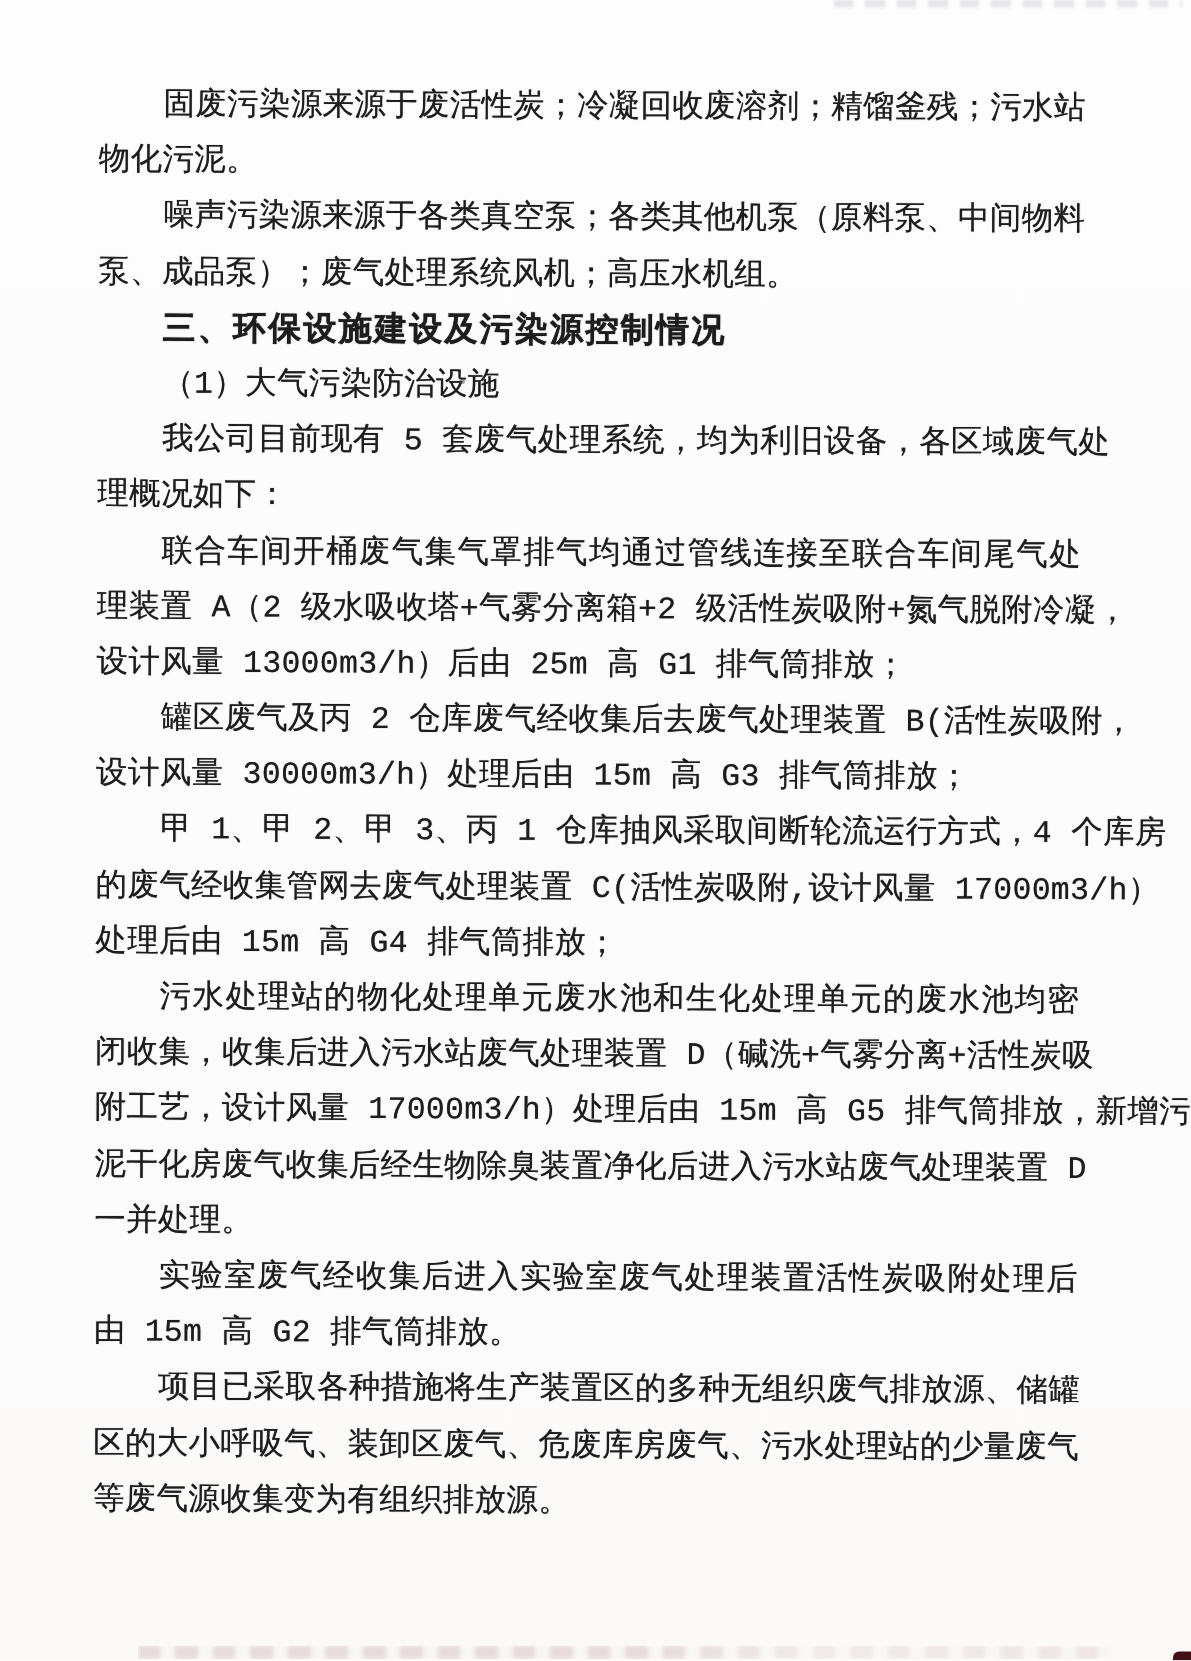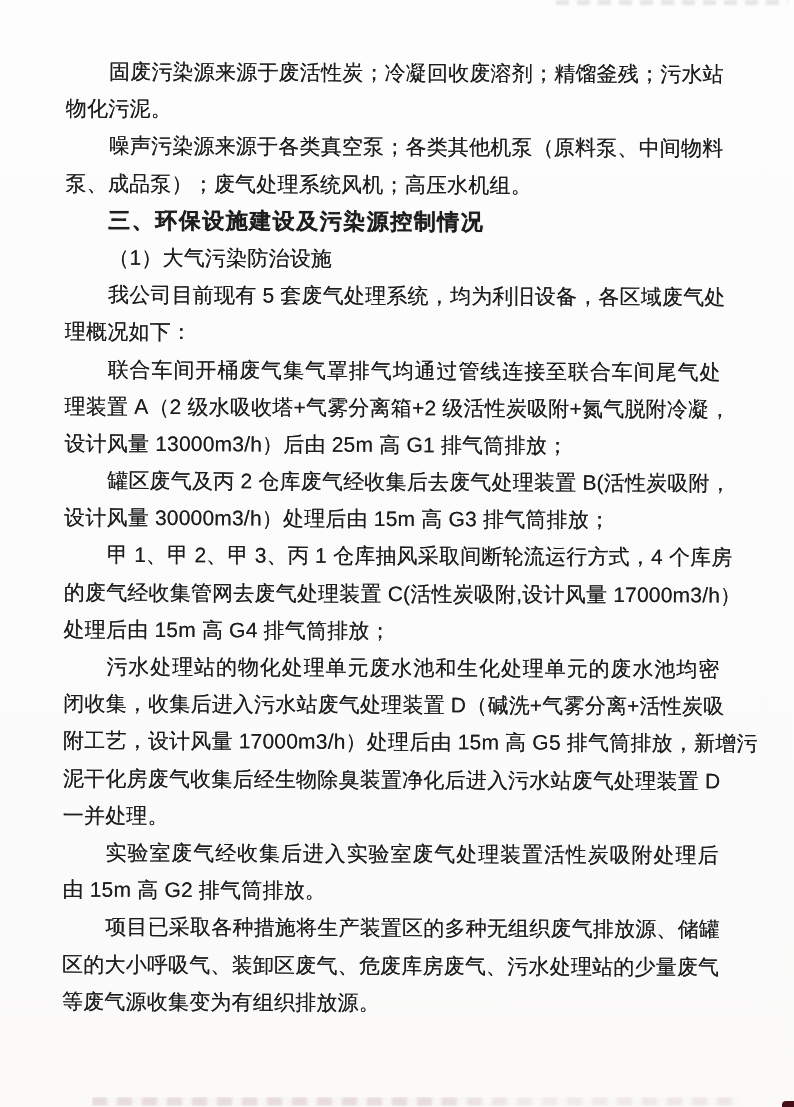--- a/index.html
+++ b/index.html
@@ -1,21 +1,21 @@
 <!DOCTYPE html>
 <html><head>
 <meta charset="utf-8">
 <style>
   html,body{margin:0;padding:0;background:#ffffff;}
   .page{
     position:relative;
     width:794px;height:1107px;
     overflow:hidden;
     background:linear-gradient(180deg,#fdfdfd 0%,#fcfbfb 70%,#fbfaf9 100%);
-    font-family:Liberation Sans, sans-serif;
+    font-family:Liberation Mono, monospace;
     color:#1d1d1d;
   }
   .doc{
     position:absolute;left:64px;top:54px;width:656px;
     transform:rotate(0.25deg);
     transform-origin:50% 50%;
   }
   .para{margin:0;padding:0;}
   .line{
     height:37.2px;line-height:37.2px;

